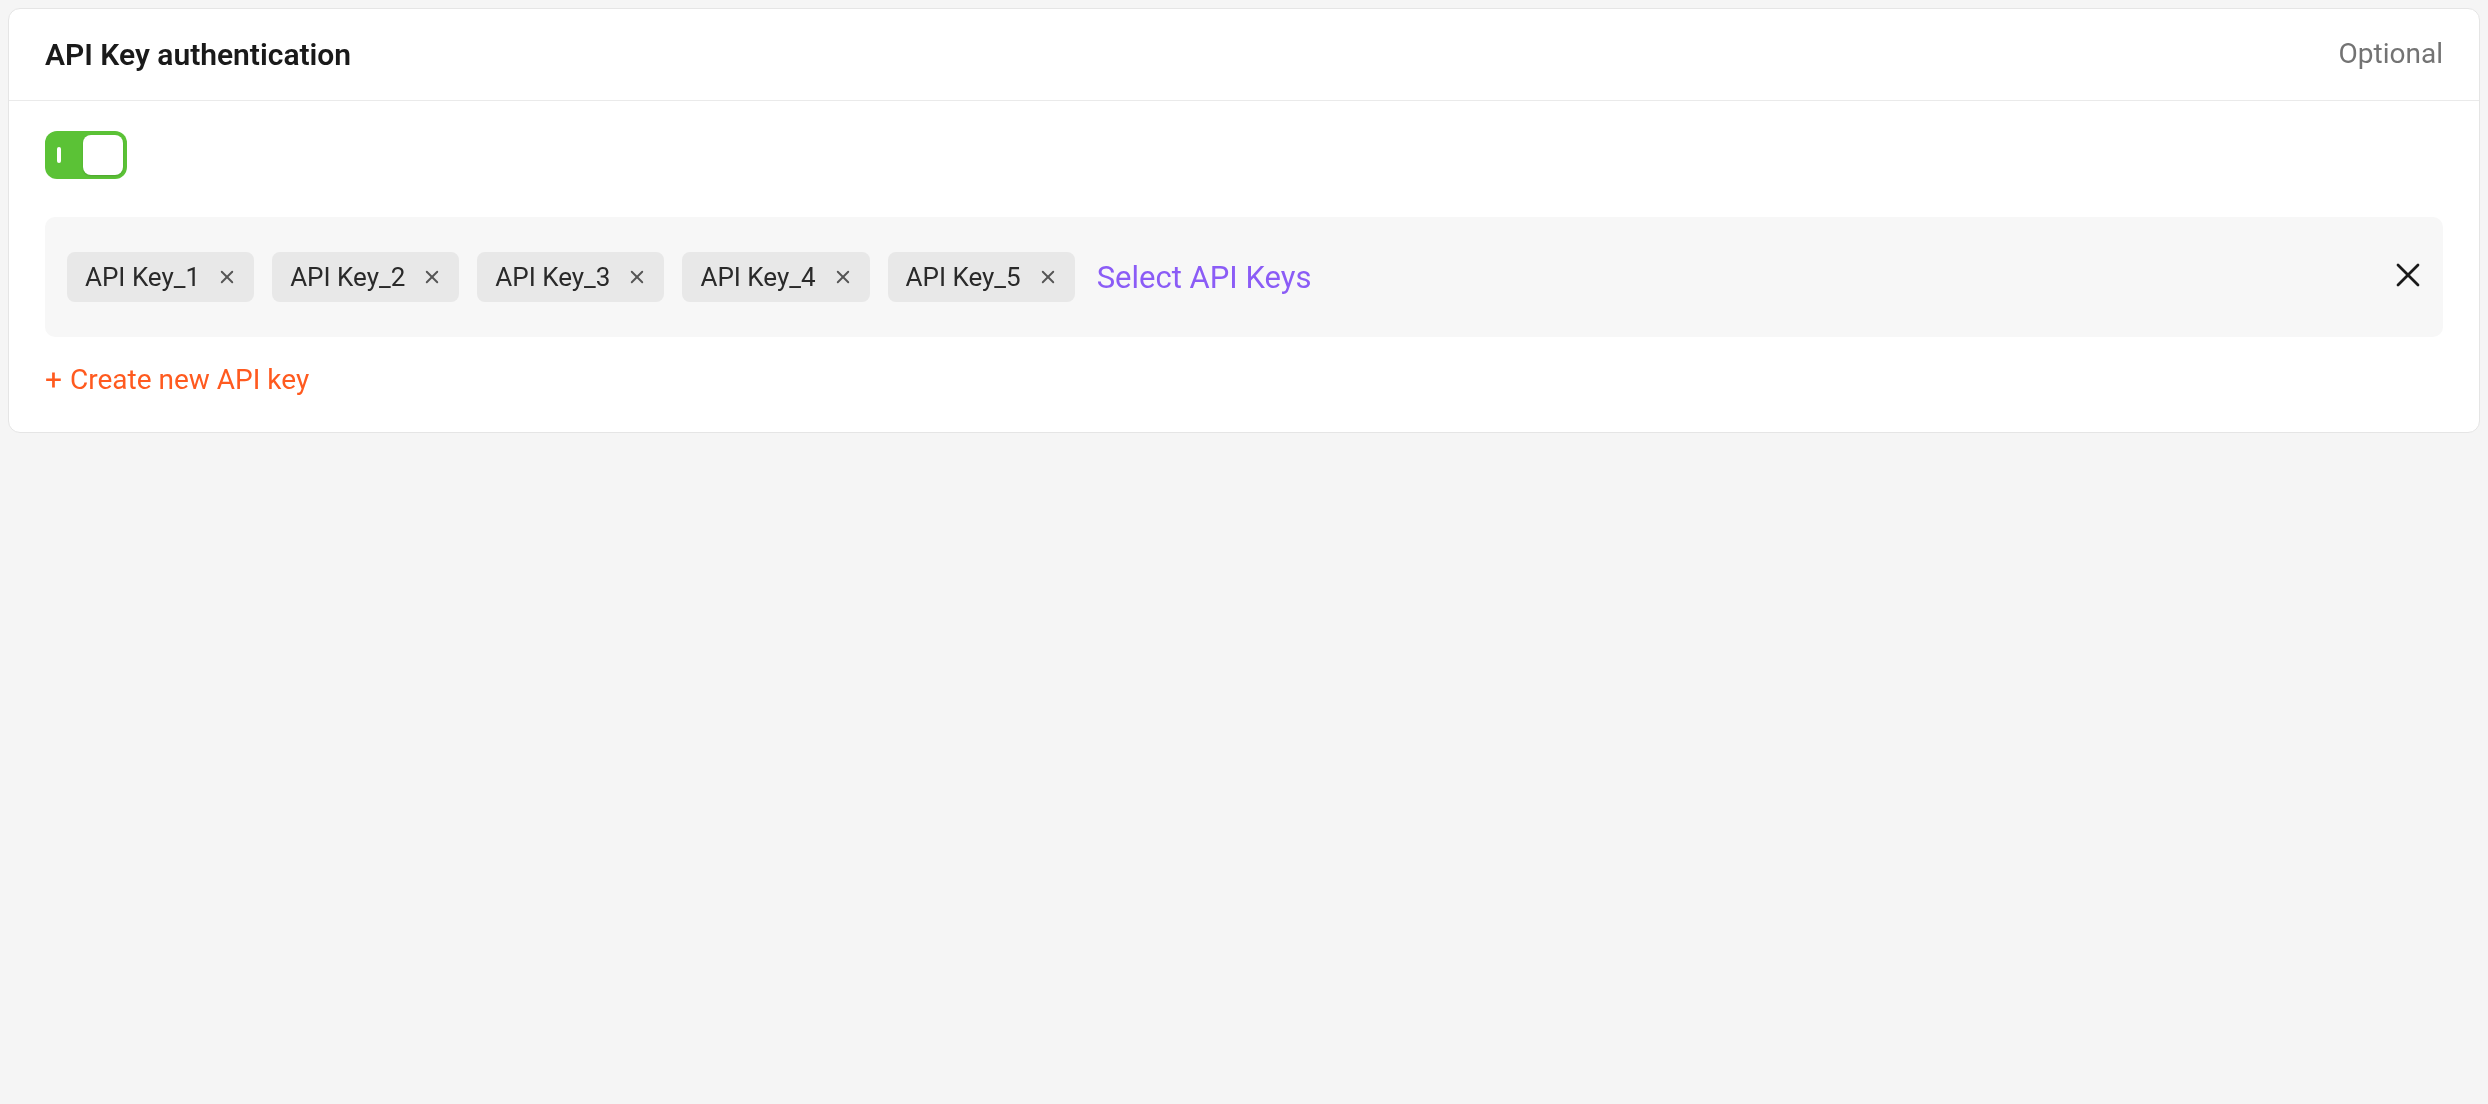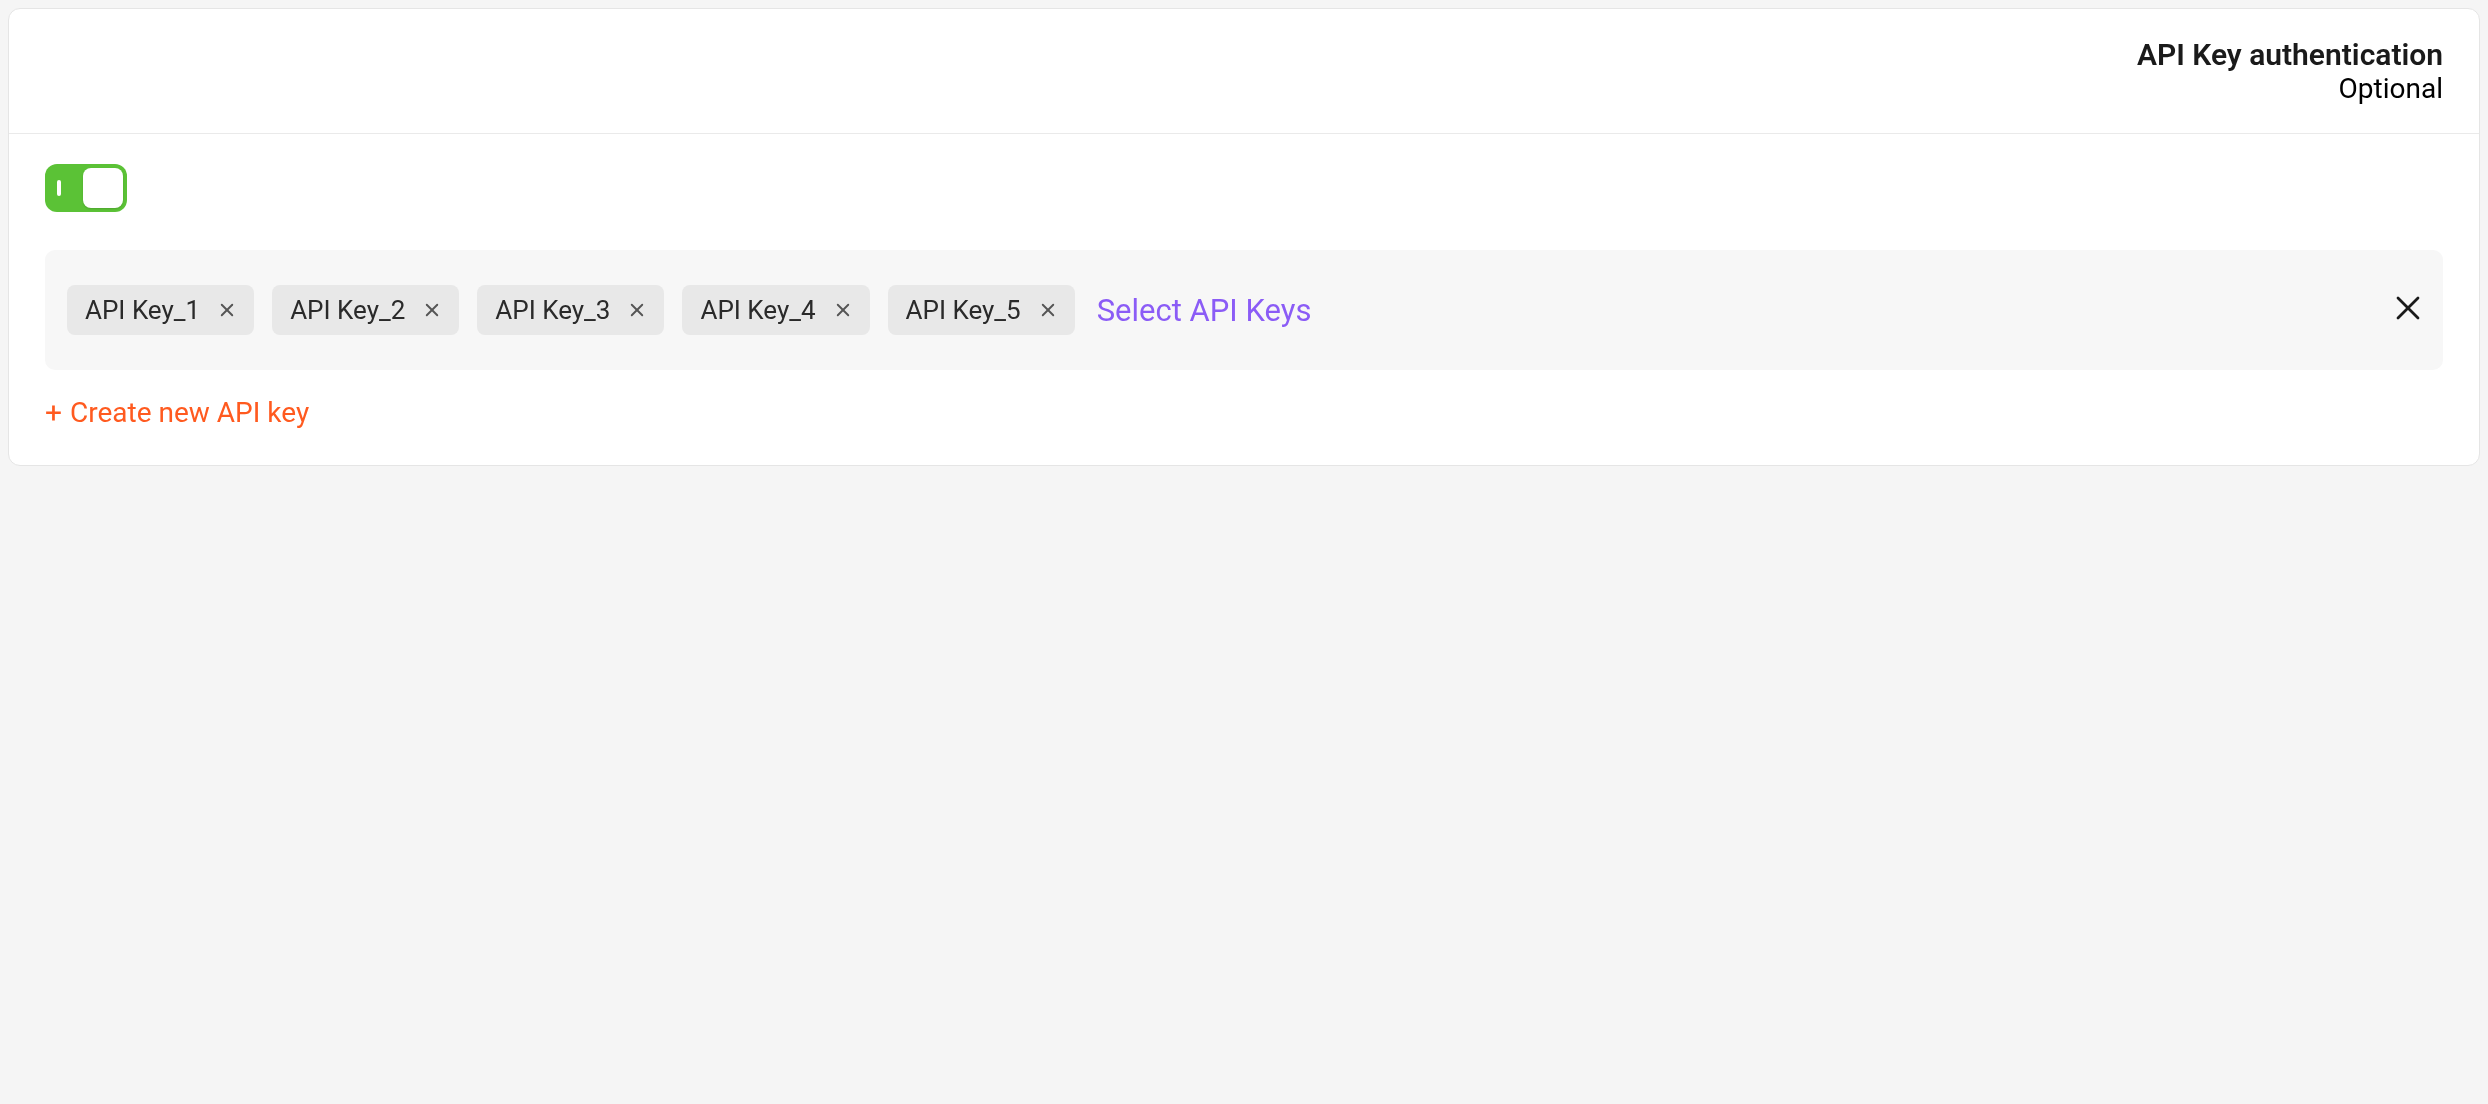--- a/index.html
+++ b/index.html
@@ -13,34 +13,33 @@
       padding: 8px;
     }
     .card {
       background: #ffffff;
       border: 1px solid #e5e5e5;
       border-radius: 12px;
       overflow: hidden;
     }
     .card-header {
       display: flex;
-      align-items: flex-end;
+      align-items: flex-start;
       justify-content: space-between;
       padding: 28px 36px;
       border-bottom: 1px solid #eaeaea;
-      flex-direction: column;
     }
     .card-title {
       font-size: 30px;
       font-weight: 600;
       color: #1a1a1a;
     }
     .card-badge {
       font-size: 28px;
-      color: #000000;
+      color: #737373;
       font-weight: 400;
       margin-left: 16px;
     }
     .card-body {
       padding: 30px 36px 36px 36px;
     }
     .toggle-row {
       display: flex;
       align-items: center;
       gap: 22px;

